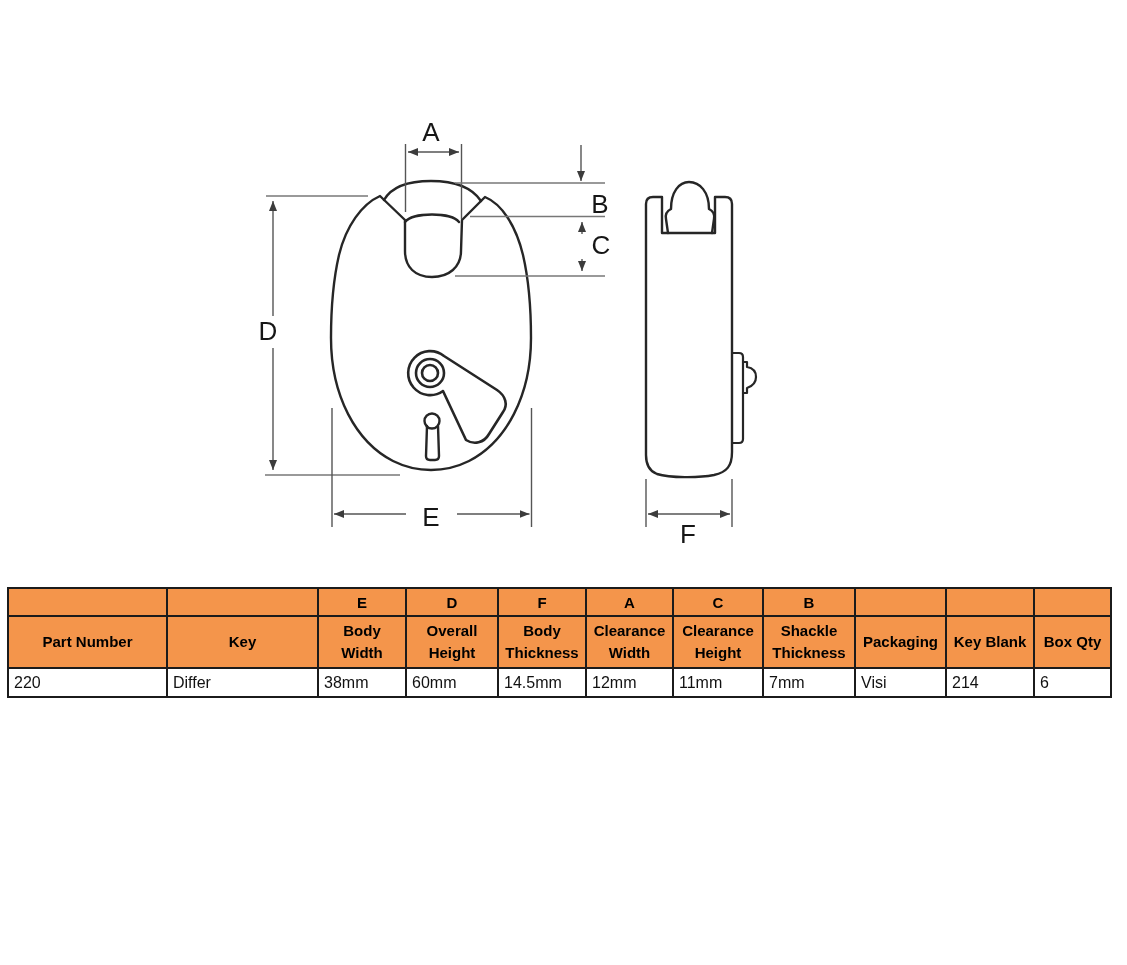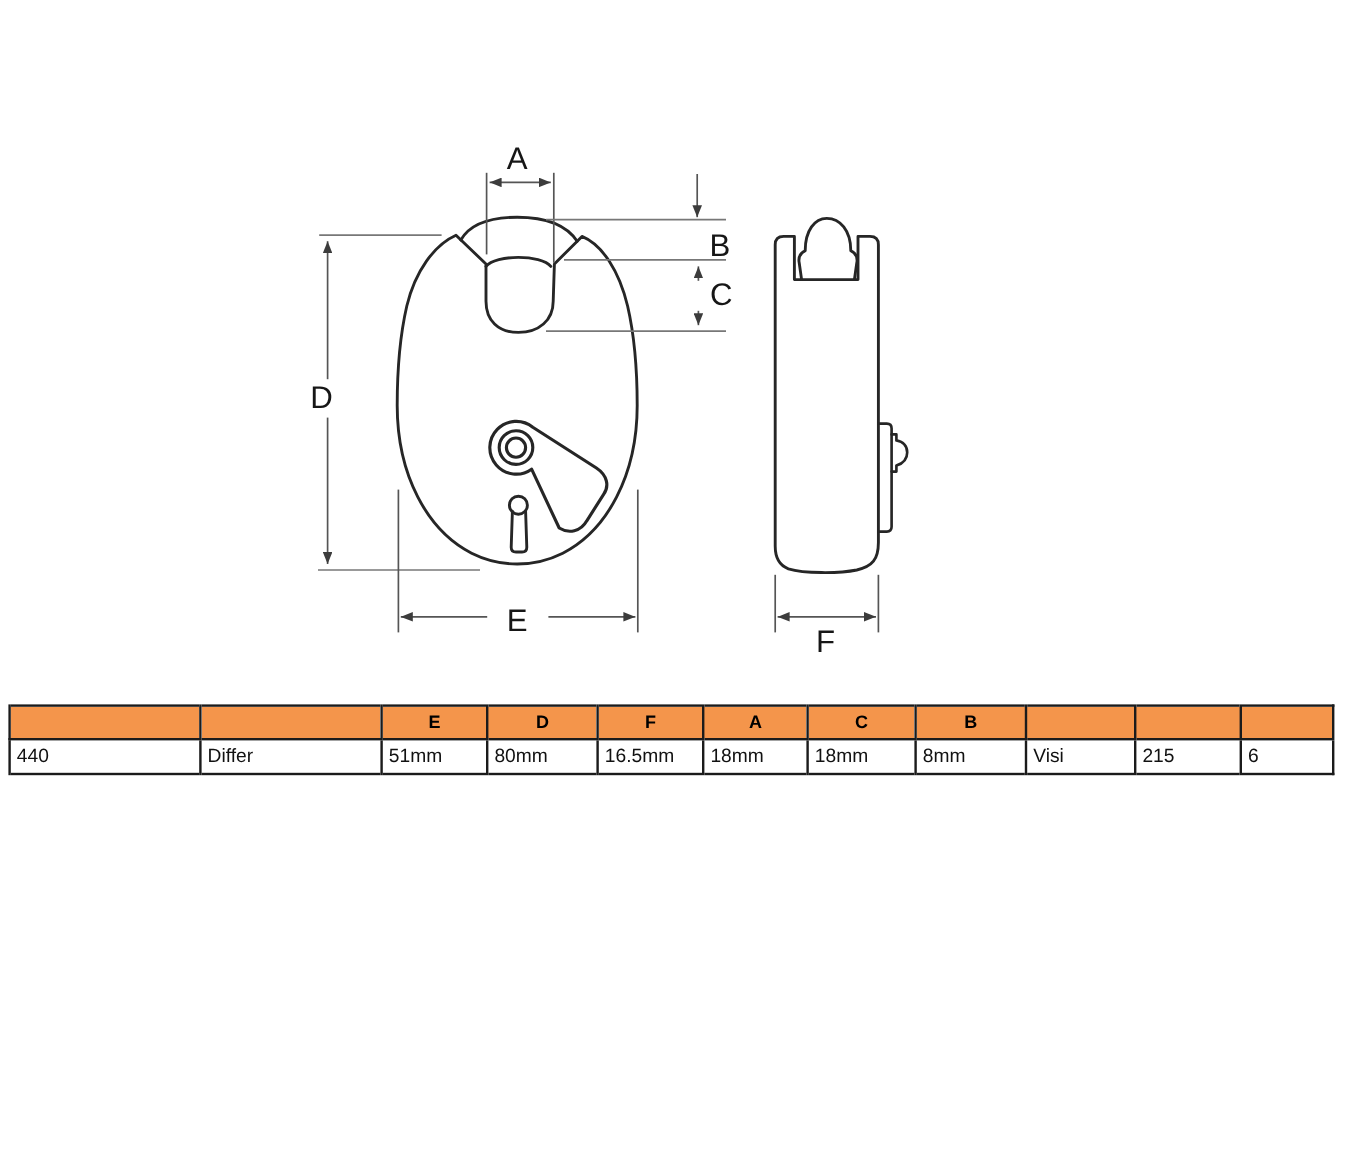--- a/index.html
+++ b/index.html
@@ -152,29 +152,42 @@
         <th>E</th>
         <th>D</th>
         <th>F</th>
         <th>A</th>
         <th>C</th>
         <th>B</th>
         <th></th>
         <th></th>
         <th></th>
       </tr>
+    <tr class="name-row">
+        <th>Part Number</th>
+        <th>Key</th>
+        <th>Body Width</th>
+        <th>Overall Height</th>
+        <th>Body Thickness</th>
+        <th>Clearance Width</th>
+        <th>Clearance Height</th>
+        <th>Shackle Thickness</th>
+        <th>Packaging</th>
+        <th>Key Blank</th>
+        <th>Box Qty</th>
+      </tr>
   </thead>
   <tbody>
       <tr>
-        <td>440</td>
+        <td>220</td>
         <td>Differ</td>
-        <td>51mm</td>
-        <td>80mm</td>
-        <td>16.5mm</td>
-        <td>18mm</td>
-        <td>18mm</td>
-        <td>8mm</td>
+        <td>38mm</td>
+        <td>60mm</td>
+        <td>14.5mm</td>
+        <td>12mm</td>
+        <td>11mm</td>
+        <td>7mm</td>
         <td>Visi</td>
-        <td>215</td>
+        <td>214</td>
         <td>6</td>
       </tr>
     </tbody>
 </table>
 
 </body></html>

